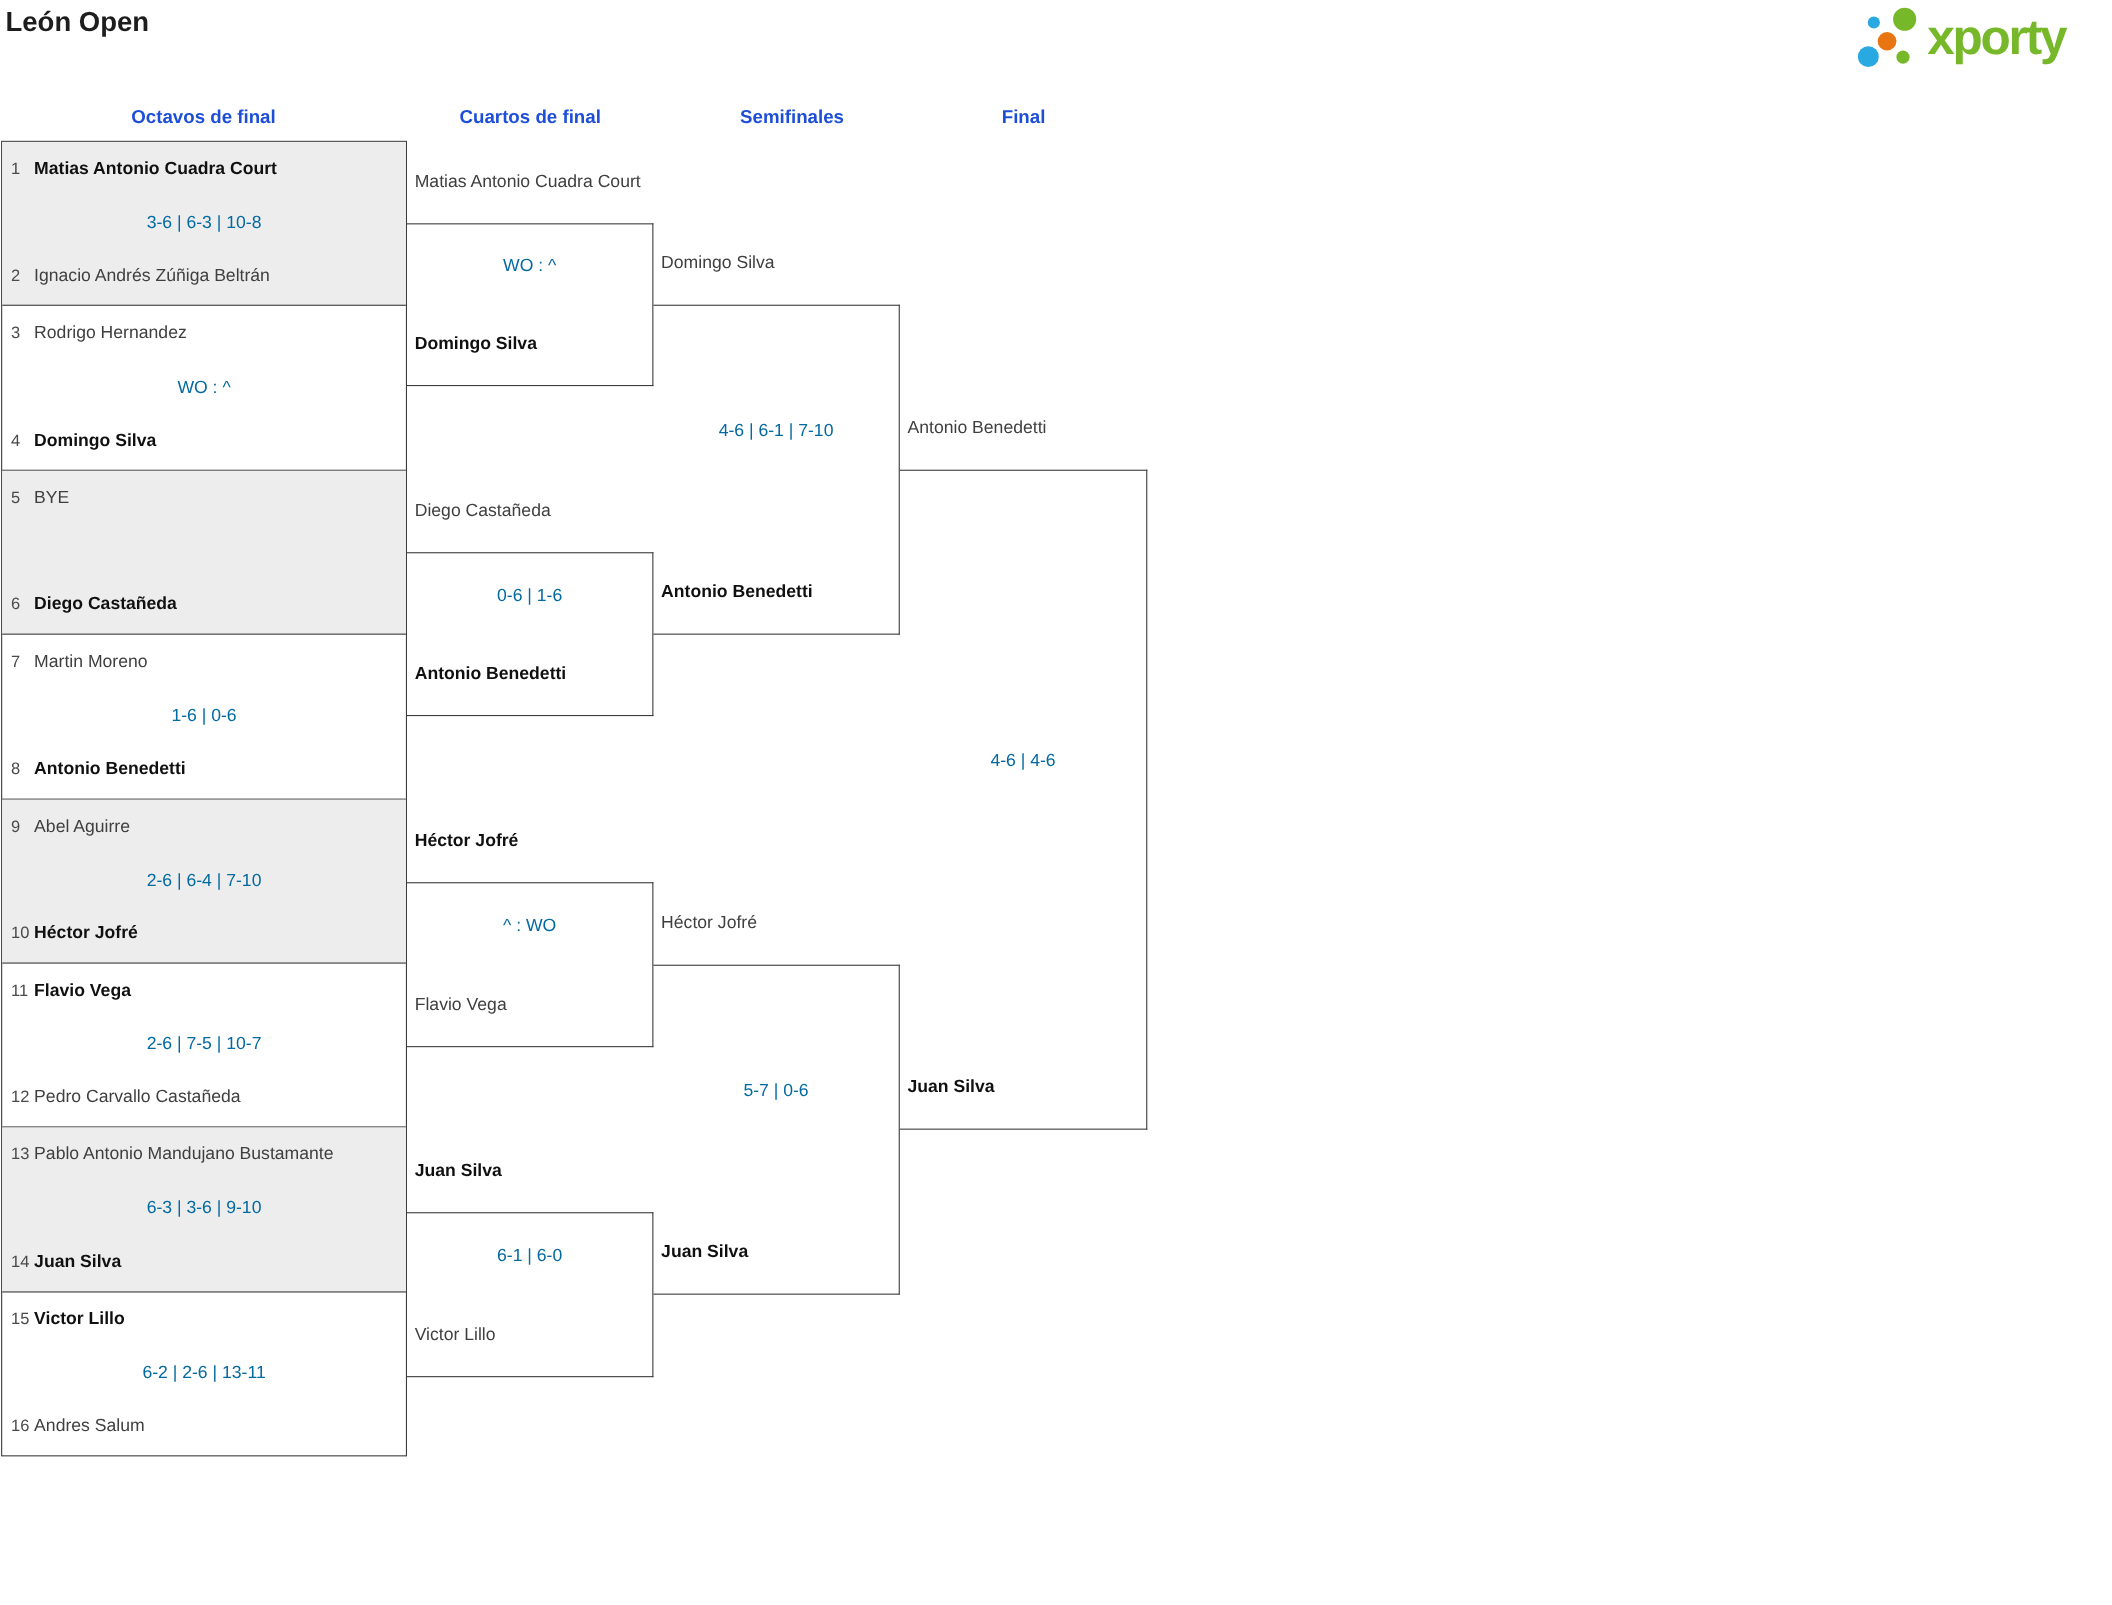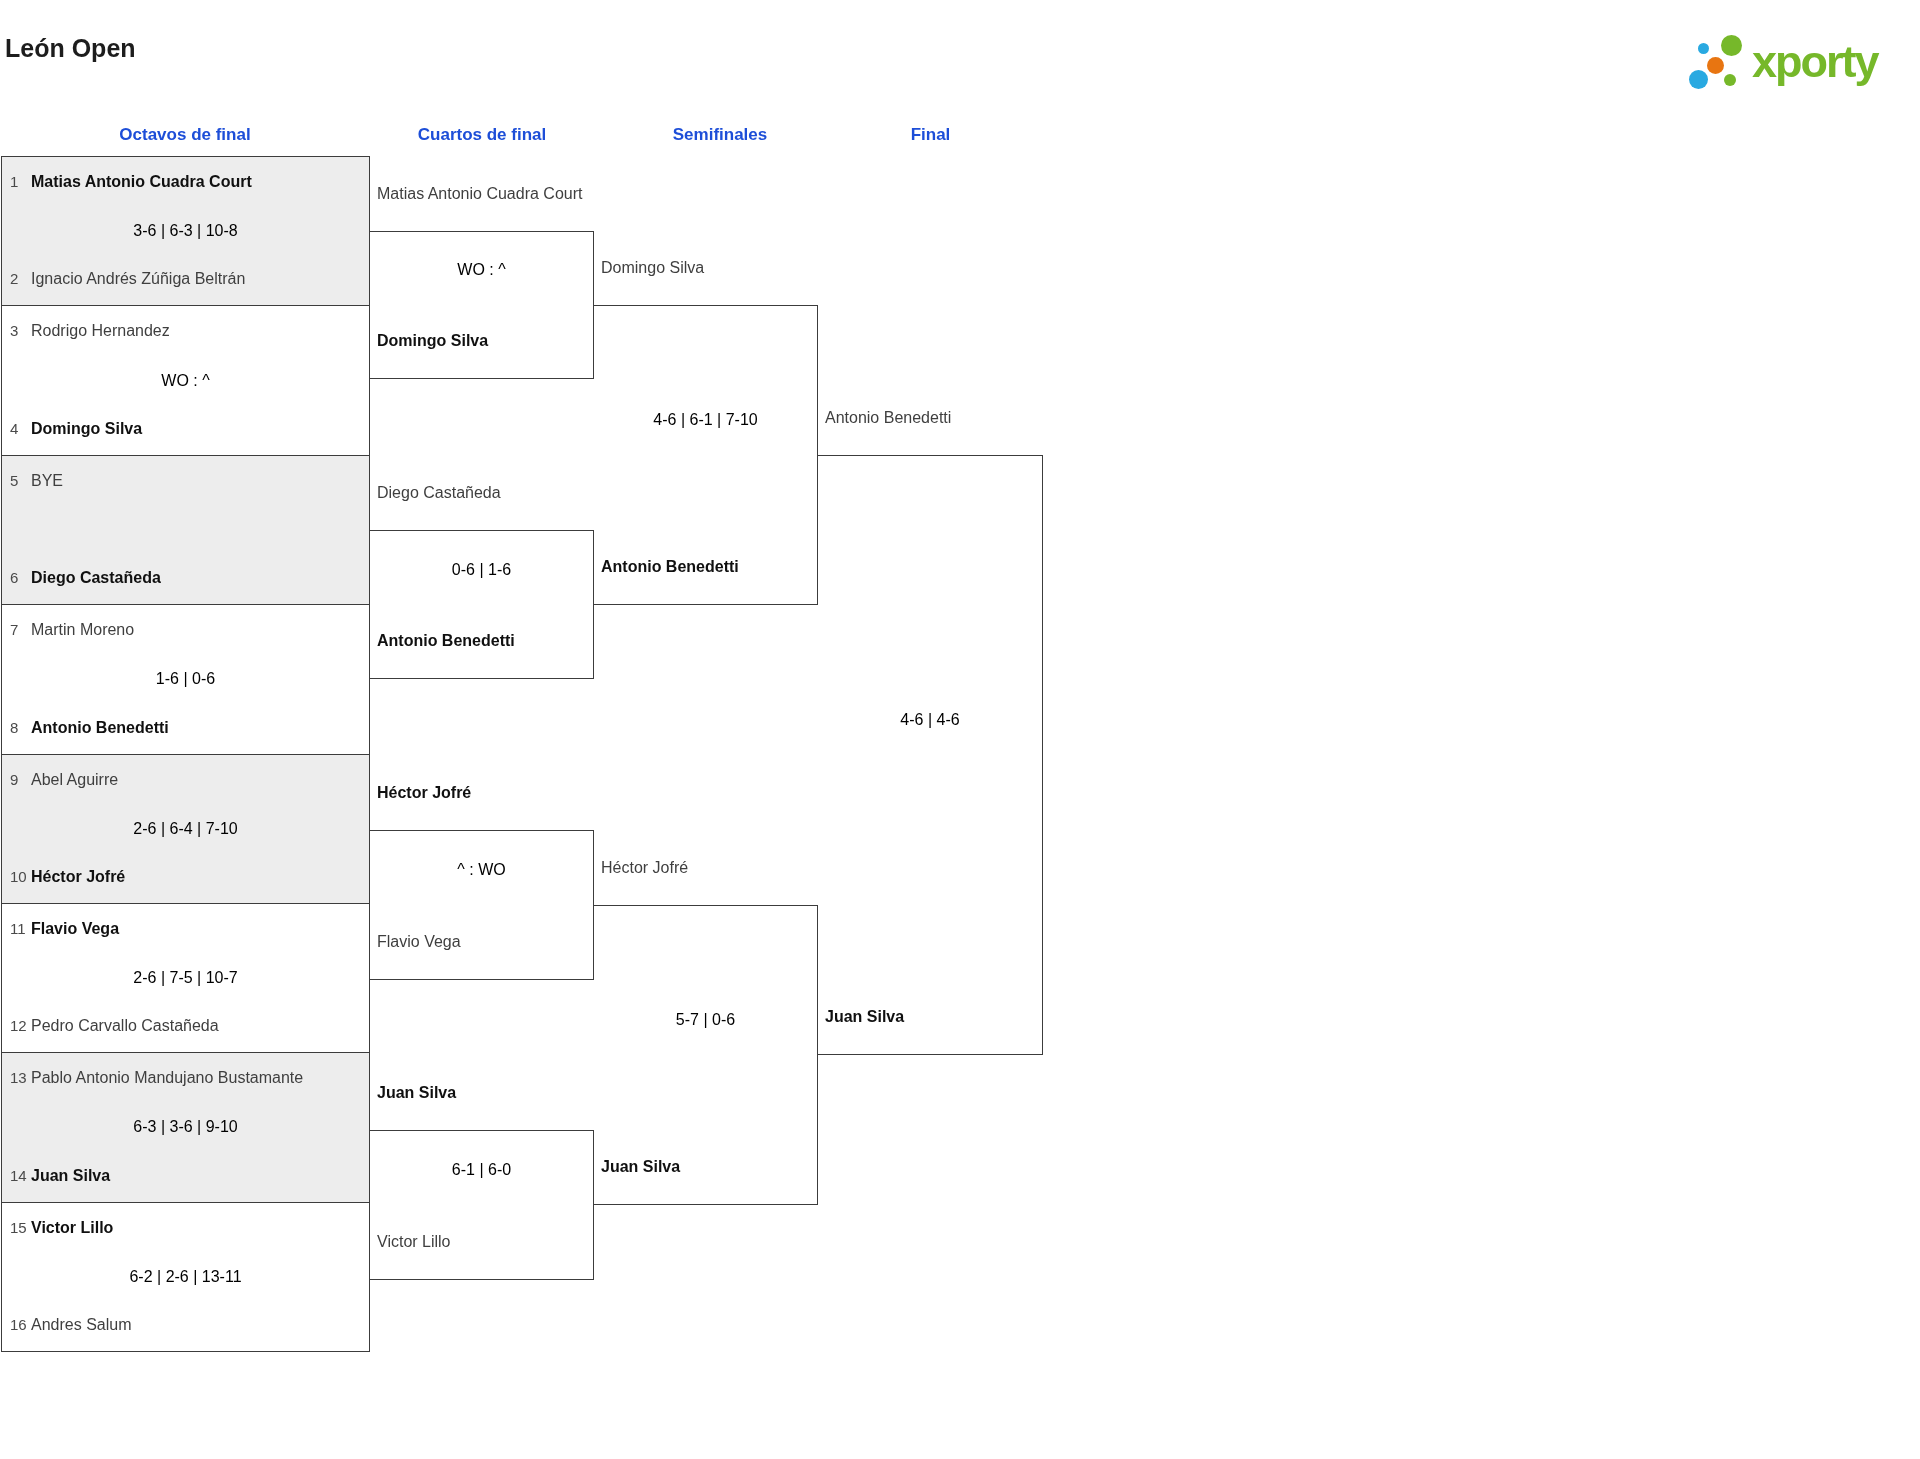--- a/index.html
+++ b/index.html
@@ -1,21 +1,21 @@
 <!DOCTYPE html>
 <html><head>
 <meta charset="utf-8">
 <style>
   html,body{margin:0;padding:0;}
   body{
     width:1920px;height:1459px;position:relative;background:#ffffff;
     font-family:"Liberation Sans",sans-serif;overflow:hidden;
     -webkit-font-smoothing:antialiased;
   }
-  .abs{position:absolute;margin-top:28px;}
+  .abs{position:absolute;}
 
   
   .title-block{left:5px;top:4px;color:#1d1d1d;font-weight:700;}
   .title-line{font-size:25px;line-height:33px;letter-spacing:0;}
 
   
   .logo{left:1688px;top:4px;width:222px;height:64px;}
   .logo-text{position:absolute;left:64px;top:6px;font-size:45px;line-height:48px;
              font-weight:700;color:#76b82a;letter-spacing:-2px;}
   .dot{position:absolute;border-radius:50%;}
@@ -30,21 +30,21 @@
                 font-weight:700;color:#1d4ed8;line-height:22px;}
   .rh-1{left:0;width:370px;}
   .rh-2{left:370px;width:224px;}
   .rh-3{left:608px;width:224px;}
   .rh-4{left:818px;width:225px;}
 
   
   .name{font-size:16px;color:#3f3f3f;white-space:nowrap;}
   .winner{font-weight:700;color:#101010;}
   .seed{display:inline-block;width:21px;flex:0 0 21px;font-size:15px;color:#4a4a4a;}
-  .sc{font-size:16px;color:#000000;text-align:center;height:22px;line-height:22px;}
+  .sc{font-size:16px;color:#0369a1;text-align:center;height:22px;line-height:22px;}
 
   
   .r16col{left:1px;top:128px;width:369px;height:1196px;box-sizing:border-box;
           border:1px solid #3c3c3c;display:flex;flex-direction:column;}
   .r16box{flex:1 1 0;position:relative;border-bottom:1px solid #3c3c3c;box-sizing:border-box;}
   .r16box:last-child{border-bottom:none;}
   .r16box.grey{background:#ededed;}
   .prow{position:absolute;left:8px;right:6px;display:flex;align-items:baseline;height:22px;line-height:22px;}
   .p1{top:14px;}
   .p2{bottom:15px;}

